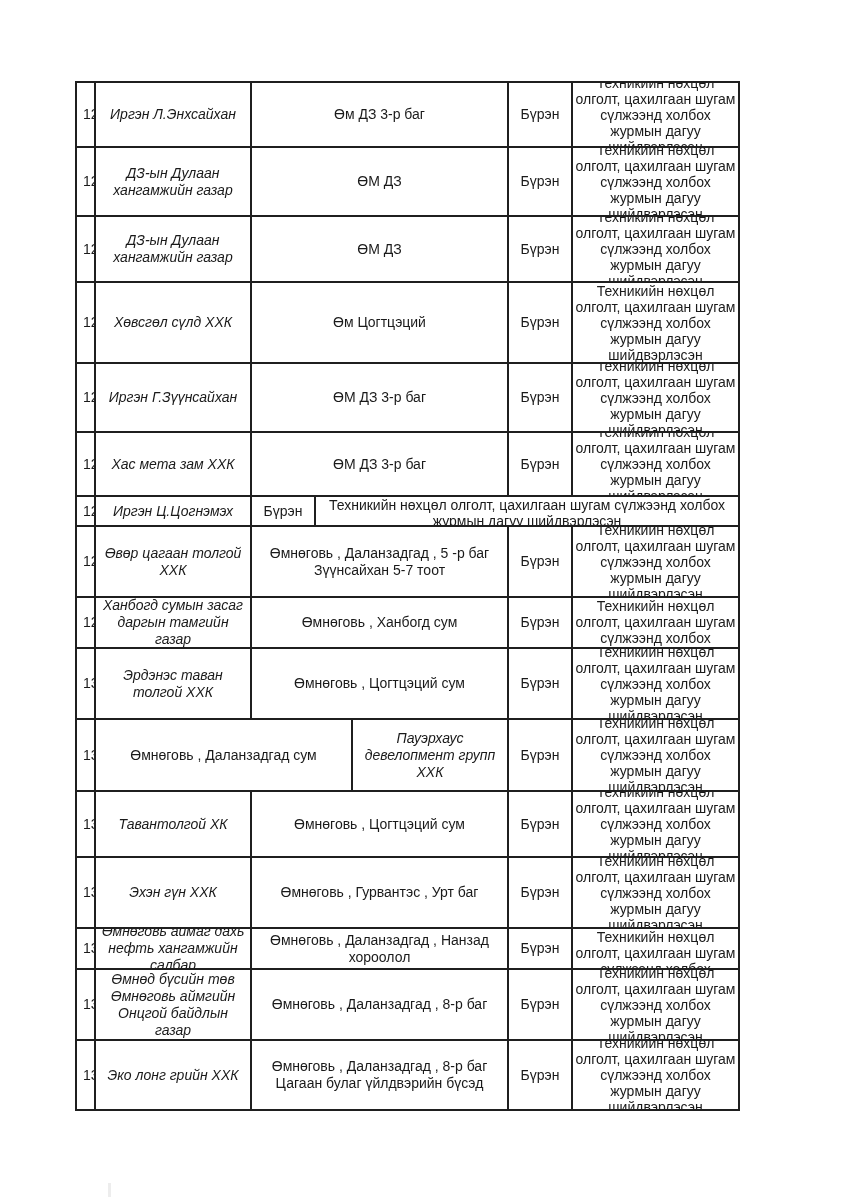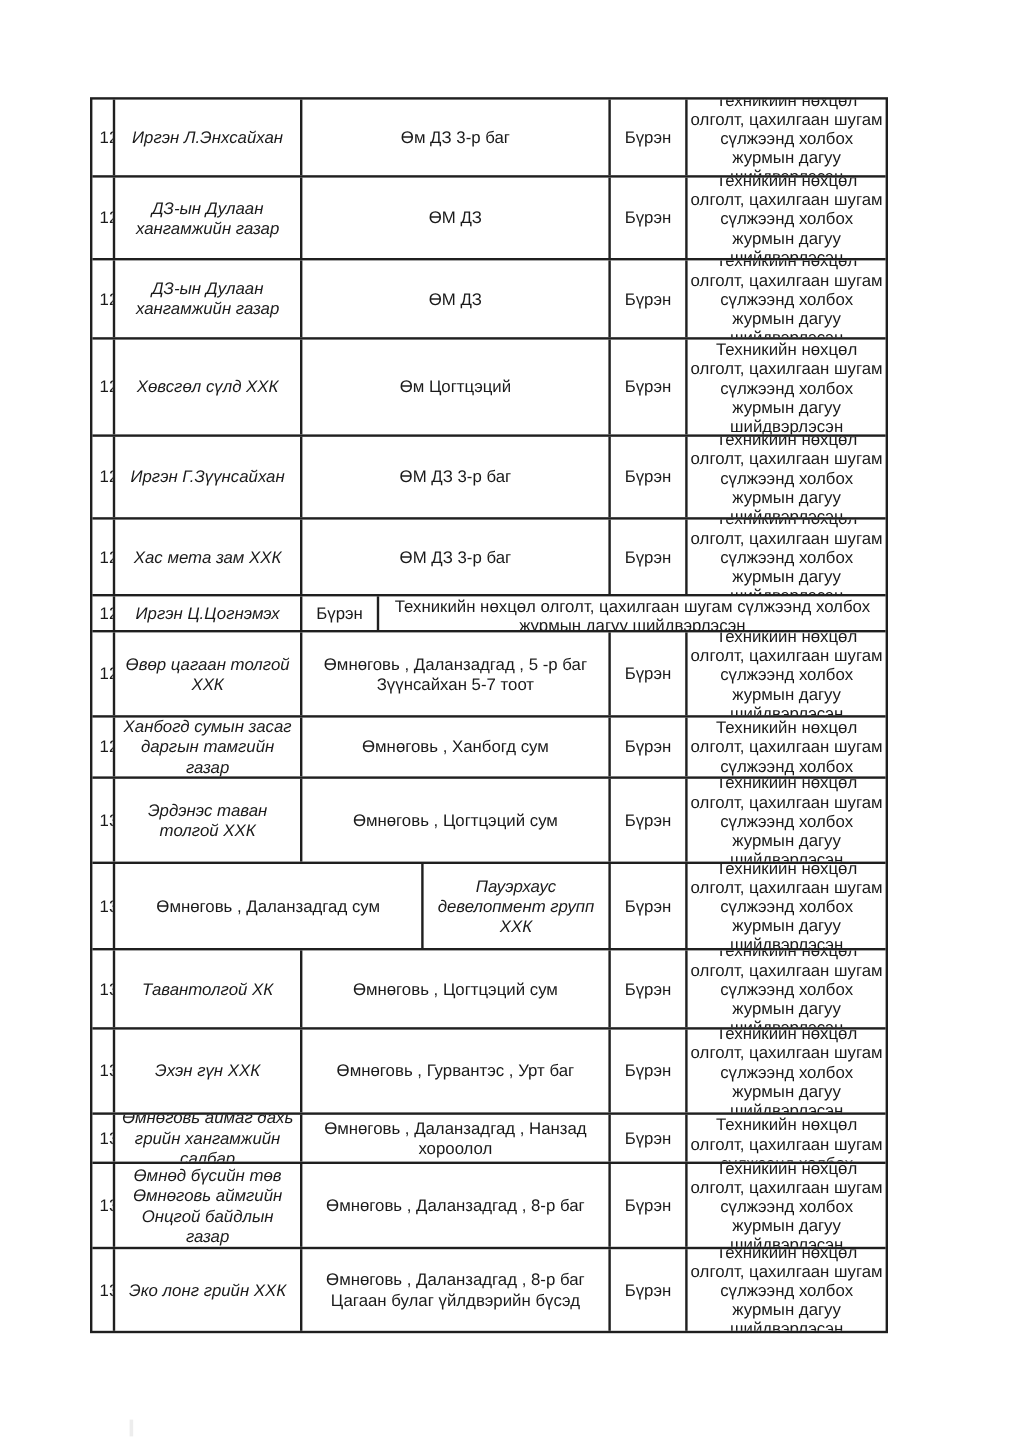--- a/index.html
+++ b/index.html
@@ -266,21 +266,21 @@
         </div>
     <div class="cell c4">
           <span class="txt">Техникийн нөхцөл олголт, цахилгаан шугам сүлжээнд холбох журмын дагуу шийдвэрлэсэн</span>
         </div>
   </div>
       <div class="row" style="height: 41px;">
     <div class="cell c0">
           <span class="txt">134</span>
         </div>
     <div class="cell c1">
-          <span class="txt">Өмнөговь аймаг дахь грийн хангамжийн салбар</span>
+          <span class="txt">Өмнөговь аймаг дахь нефть хангамжийн салбар</span>
         </div>
     <div class="cell c2">
           <span class="txt">Өмнөговь , Даланзадгад , Нанзад хороолол</span>
         </div>
     <div class="cell c3">
           <span class="txt">Бүрэн</span>
         </div>
     <div class="cell c4 top-clip">
           <span class="txt">Техникийн нөхцөл олголт, цахилгаан шугам сүлжээнд холбох журмын дагуу шийдвэрлэсэн</span>
         </div>

